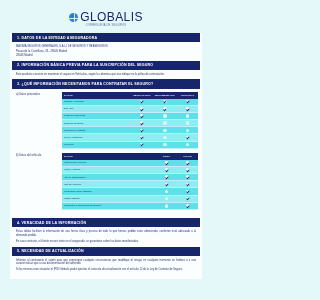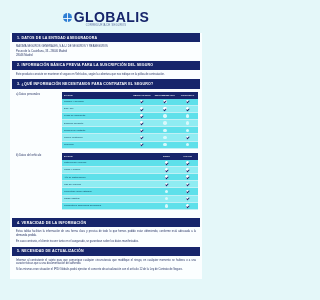--- a/index.html
+++ b/index.html
@@ -26,21 +26,21 @@
   }
   .logo-mark::before{
     content:"";position:absolute;left:0;right:0;top:50%;
     height:1px;background:#ffffff;opacity:.85;
   }
   .logo-mark::after{
     content:"";position:absolute;left:50%;top:0;bottom:0;
     width:1px;background:#ffffff;opacity:.85;
   }
   .logo-text{
-    font-size:14px;font-weight:bold;letter-spacing:.4px;
+    font-size:12px;font-weight:normal;letter-spacing:.4px;
     color:#17256b;line-height:9px;
   }
   .logo-sub{
     font-size:2.6px;letter-spacing:.25px;color:#5a6c9a;
     margin-top:2px;
   }
 
   
   .card{
     position:absolute;left:10px;top:33px;width:192px;

